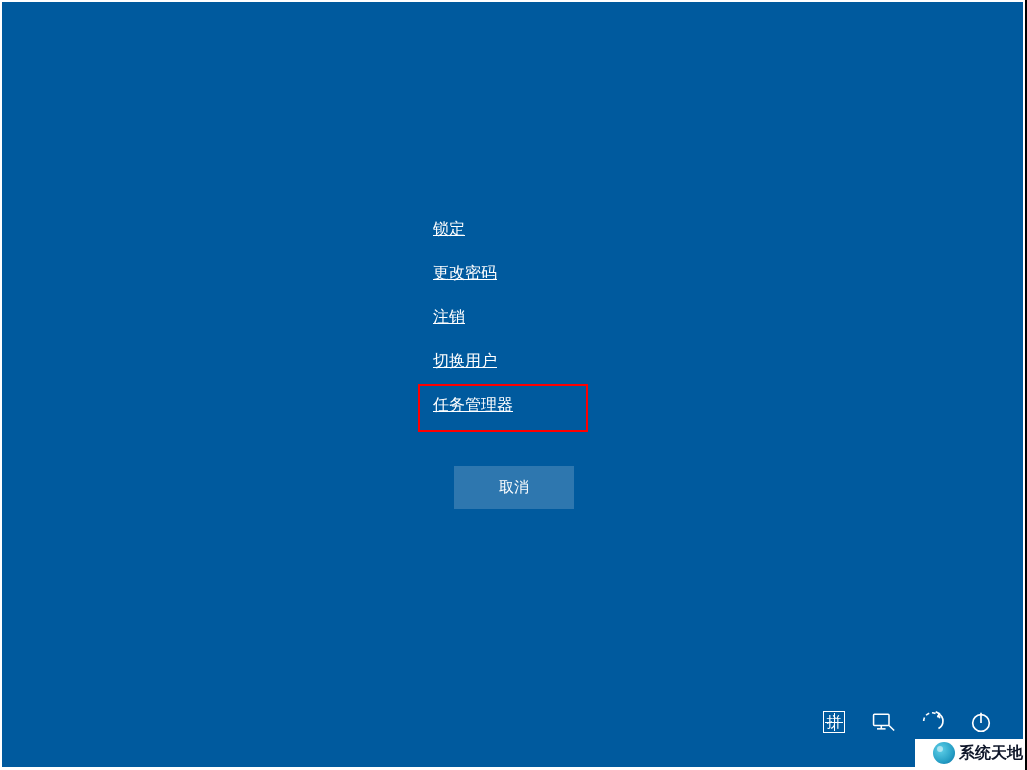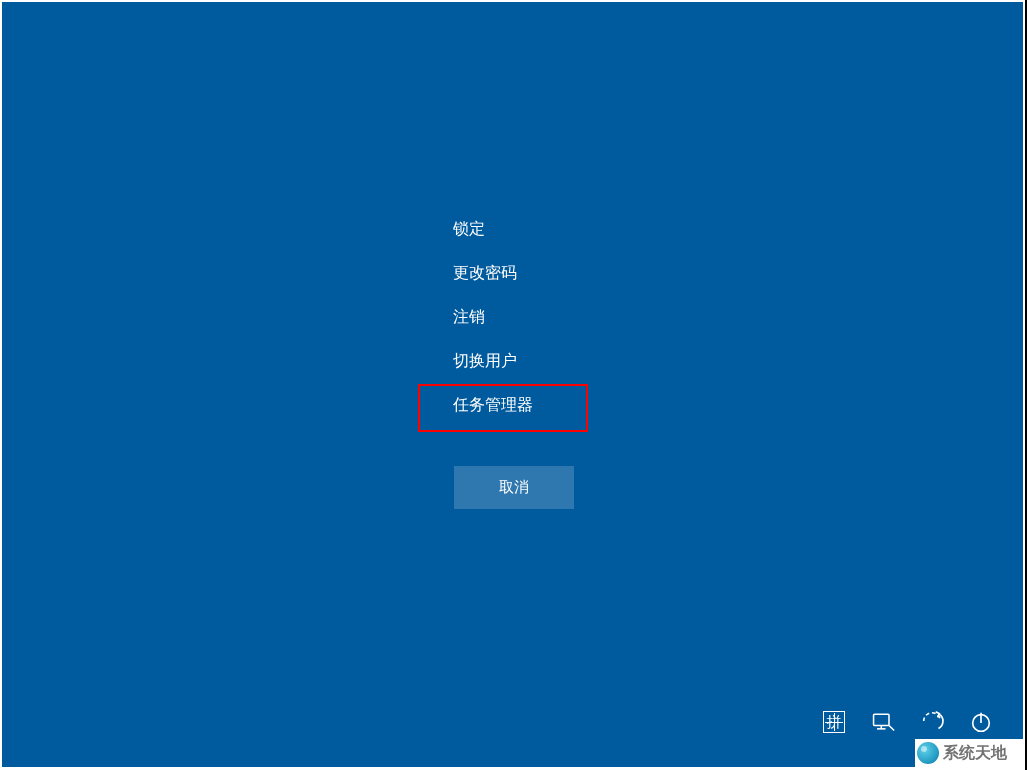--- a/index.html
+++ b/index.html
@@ -18,23 +18,24 @@
       position: absolute;
       left: 2px;
       top: 2px;
       width: 1021px;
       height: 765px;
       background: #005a9e;
       color: #ffffff;
     }
     .menu-list {
       position: absolute;
-      left: 416px;
+      left: 396px;
       top: 205px;
       width: 200px;
+      text-decoration: underline;
     }
     .menu-item {
       height: 44px;
       display: flex;
       align-items: center;
       padding-left: 35px;
       font-size: 16px;
       color: #ffffff;
       cursor: default;
     }
@@ -109,23 +110,24 @@
       position: absolute;
       right: 0;
       bottom: 0;
       width: 108px;
       height: 28px;
       background: #ffffff;
       display: flex;
       align-items: center;
       padding-left: 2px;
       gap: 4px;
-      color: #737373;
+      color: #0f172a;
       font-weight: bold;
       font-size: 16px;
+      justify-content: flex-end;
     }
     .watermark-globe {
       width: 22px;
       height: 22px;
       border-radius: 50%;
       background: radial-gradient(circle at 35% 35%, #5fd0e8 0%, #27a0c6 60%, #0b6fa3 100%);
       flex-shrink: 0;
       position: relative;
     }
     .watermark-globe::after{

